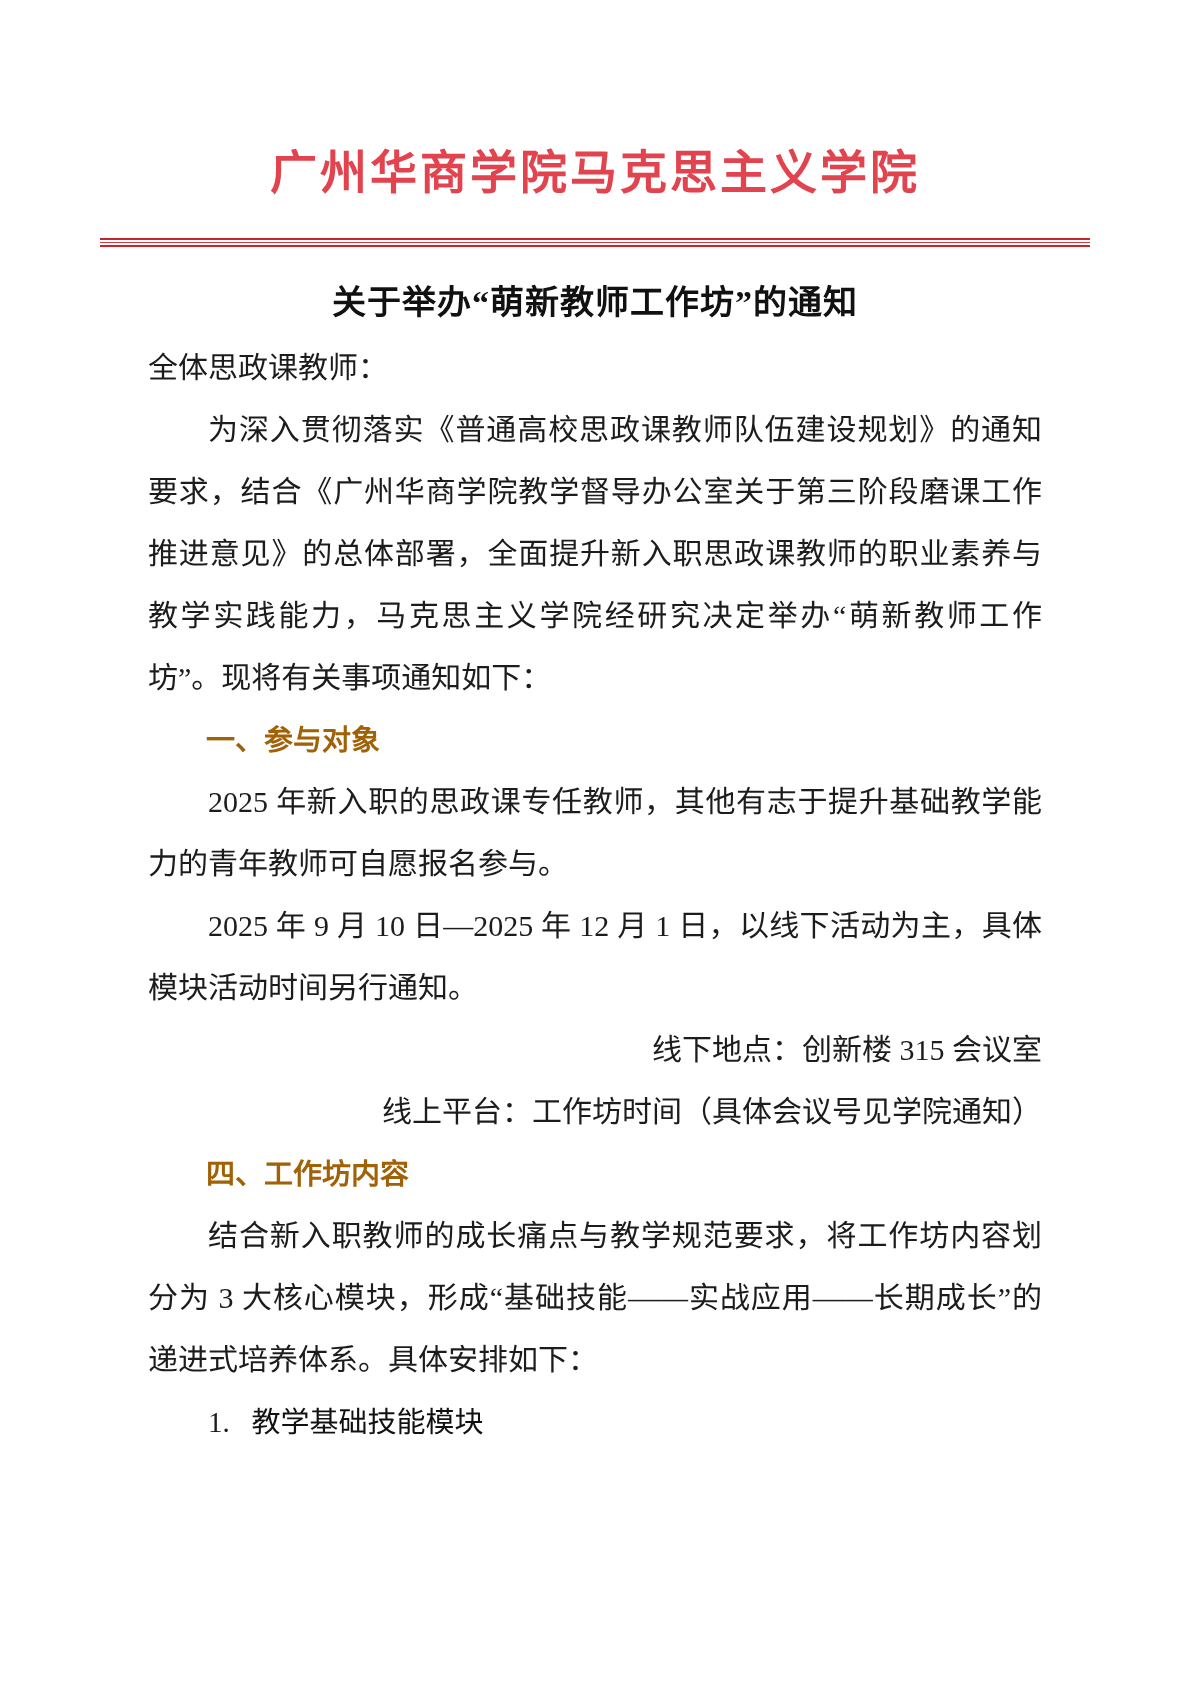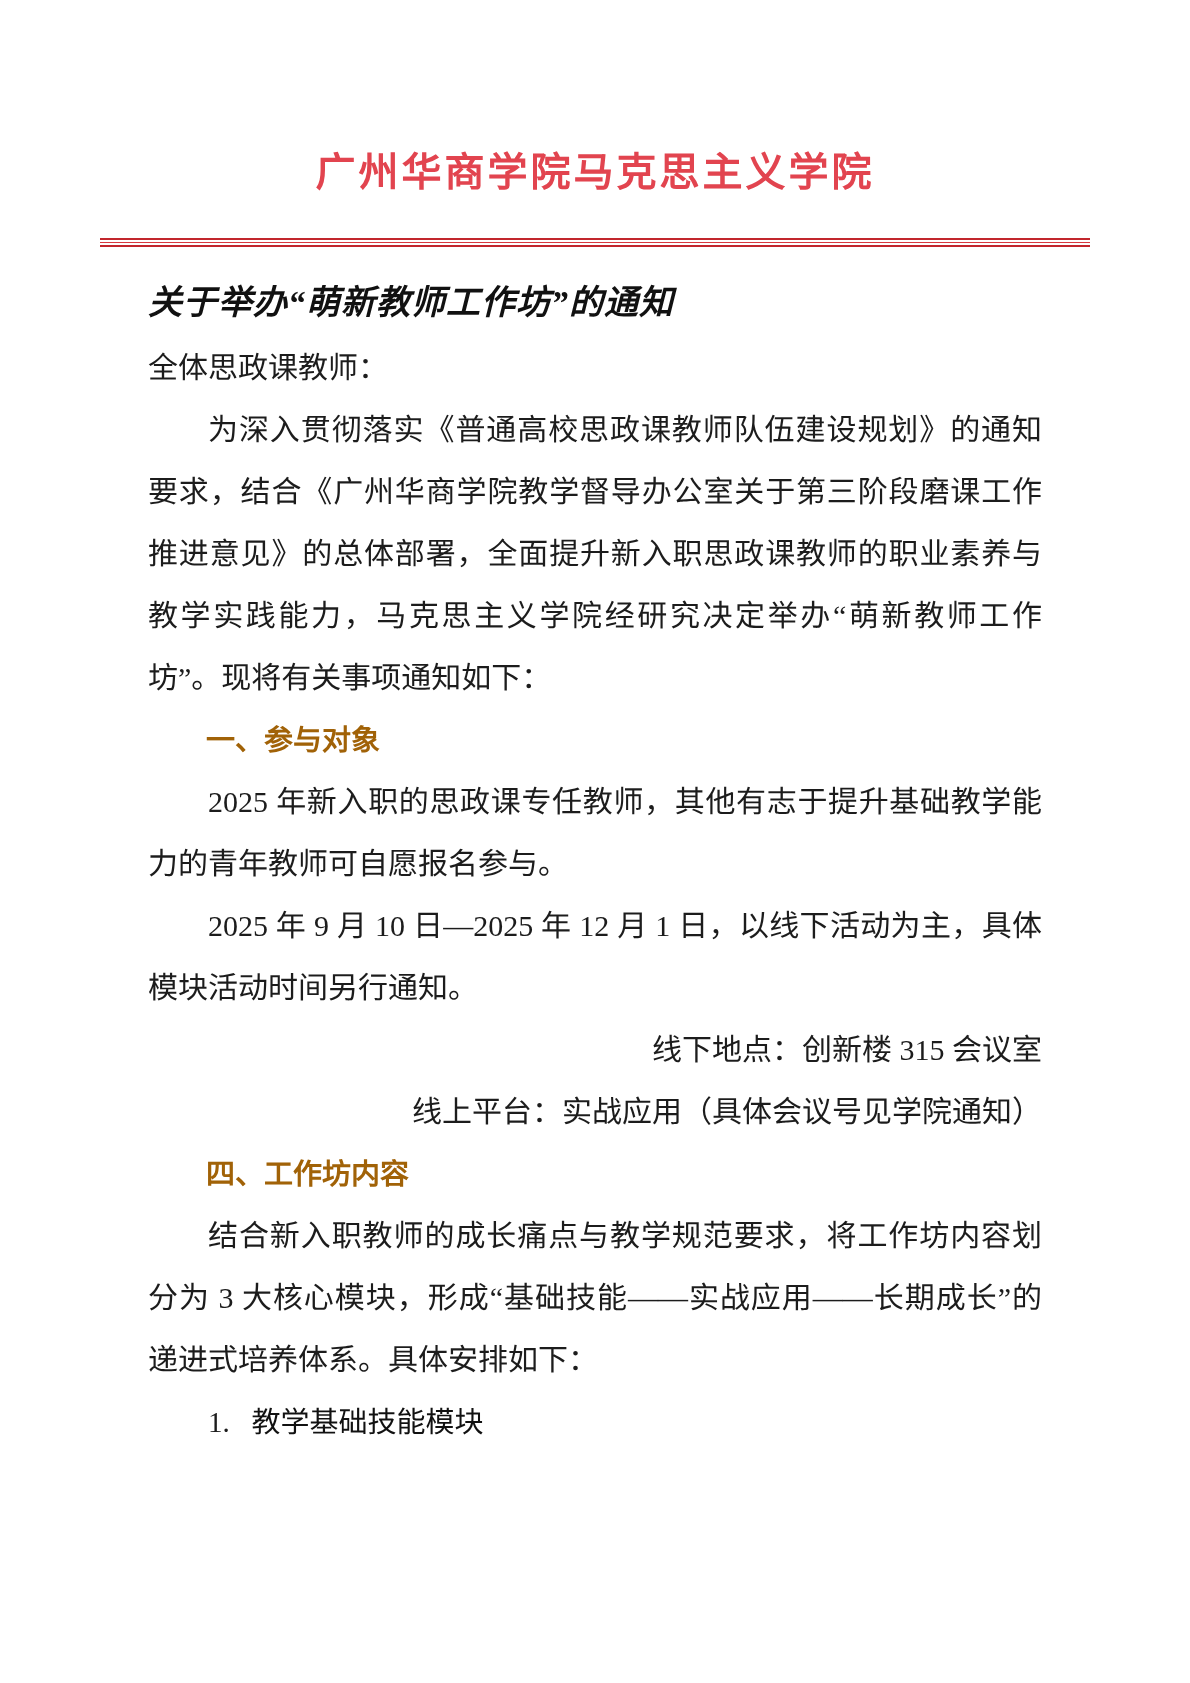--- a/index.html
+++ b/index.html
@@ -13,45 +13,44 @@
     background: #ffffff;
     overflow: hidden;
     font-family: "Liberation Serif", "DejaVu Serif", serif;
     color: #1c1c1c;
   }
   .content {
     padding: 130px 148px 0 148px;
   }
   .masthead {
     text-align: center;
-    font-size: 40px;
+    font-size: 47px;
     font-weight: bold;
     letter-spacing: 3px;
     line-height: 86px;
     color: #e2444f;
     font-family: "Liberation Serif", "DejaVu Serif", serif;
   }
   .masthead-rule {
     height: 9px;
     margin: 22px -48px 0 -48px;
     border-top: 2px solid #c2262d;
     border-bottom: 2px solid #c2262d;
     padding: 2px 0;
     background-color: #d8393f;
     background-clip: content-box;
   }
   .notice-title {
     margin-top: 32px;
-    text-align: left;
+    text-align: center;
     font-size: 34px;
     font-weight: bold;
     line-height: 48px;
     color: #111111;
     letter-spacing: 1px;
-    font-style: italic;
   }
   .doc-body {
     margin-top: 10px;
     font-size: 30px;
     line-height: 62px;
     text-align: justify;
     text-justify: inter-ideograph;
     color: #1c1c1c;
   }
   .doc-body p { margin: 0; }
@@ -104,21 +103,21 @@
       <p class="section-heading">一、参与对象</p>
 
       <p class="para">2025 年新入职的思政课专任教师，其他有志于提升基础教学能力的青年教师可自愿报名参与。</p>
 
 
       <p class="para">2025 年 9 月 10 日—2025 年 12 月 1 日，以线下活动为主，具体模块活动时间另行通知。</p>
 
 
       <p class="plain-line">线下地点：创新楼 315 会议室</p>
 
-      <p class="plain-line">线上平台：实战应用（具体会议号见学院通知）</p>
+      <p class="plain-line">线上平台：工作坊时间（具体会议号见学院通知）</p>
 
       <p class="section-heading">四、工作坊内容</p>
 
       <p class="para">结合新入职教师的成长痛点与教学规范要求，将工作坊内容划分为 3 大核心模块，形成“基础技能——实战应用——长期成长”的递进式培养体系。具体安排如下：</p>
 
       <p class="numbered-heading">
         <span class="num">1.</span><span class="label">教学基础技能模块</span>
       </p>
 
     </div>

